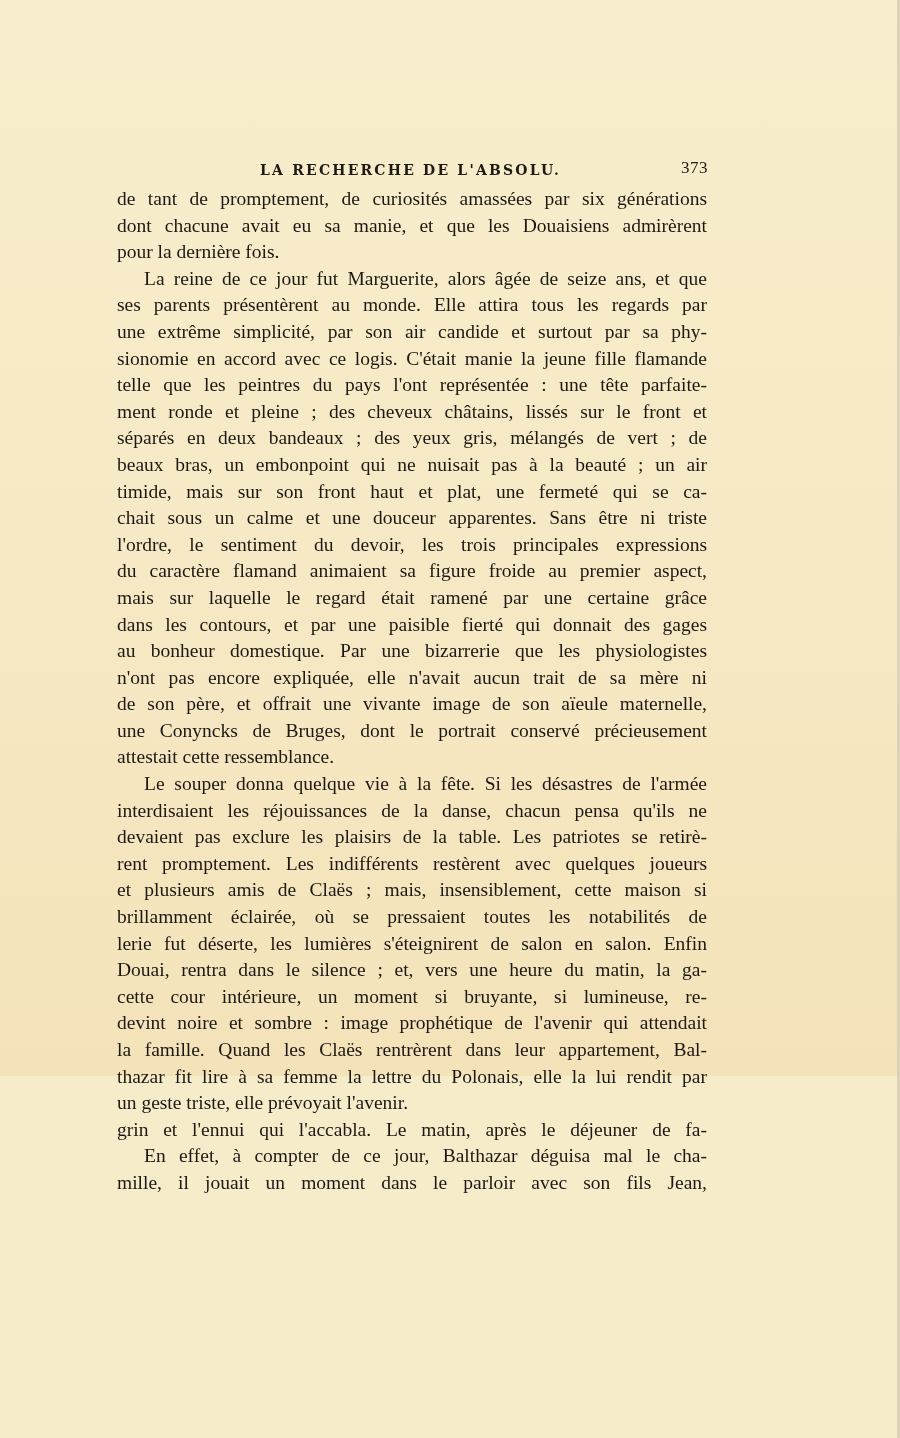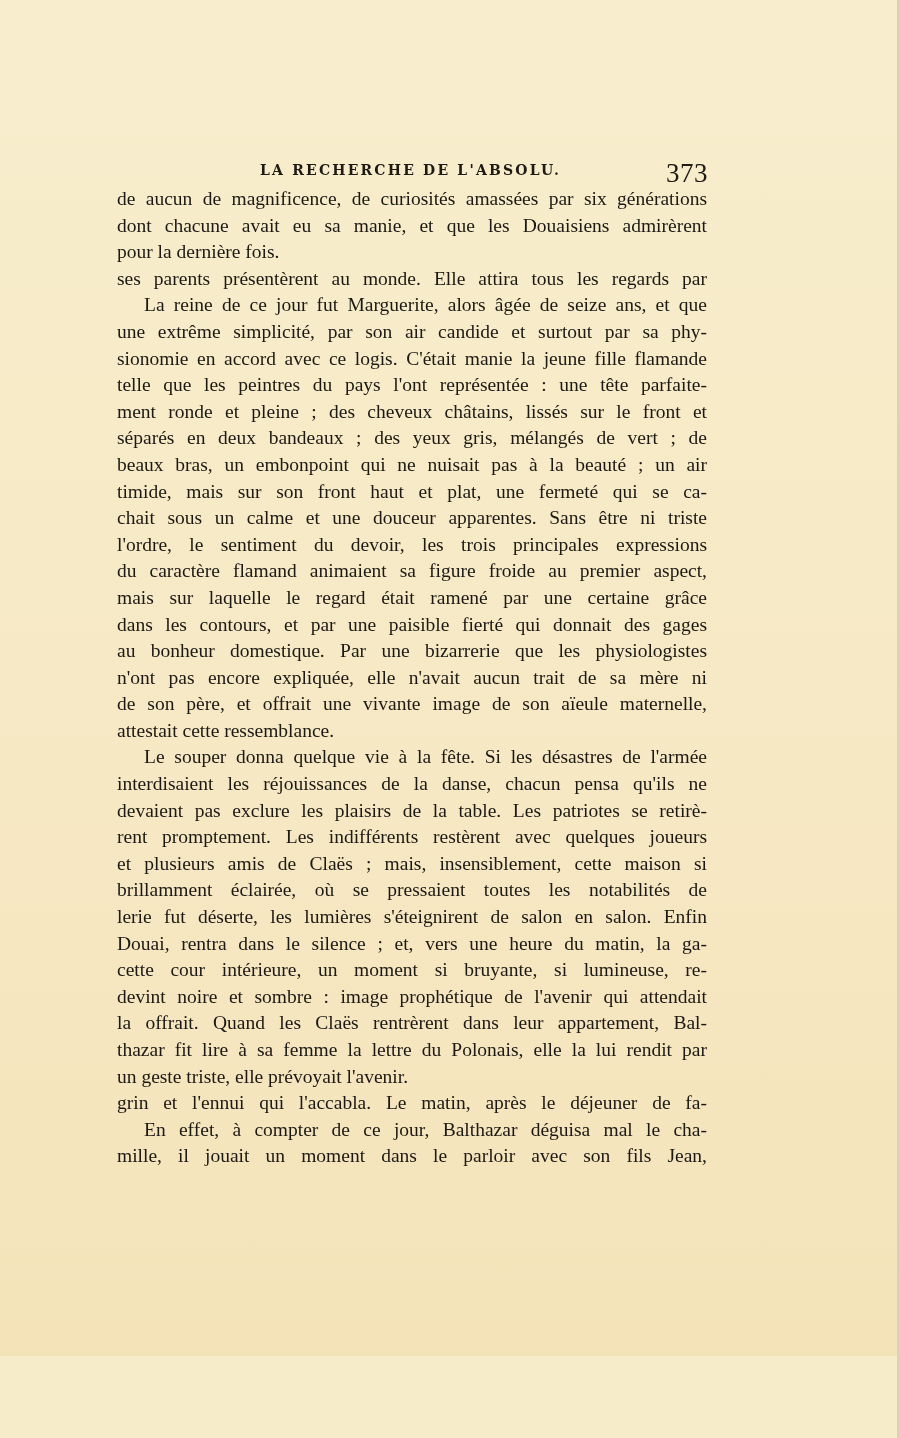--- a/index.html
+++ b/index.html
@@ -10,21 +10,21 @@
       width: 900px;
       height: 1438px;
       background: #f7ecca;
       position: relative;
       overflow: hidden;
     }
     .page {
       position: absolute;
       left: 0; top: 0;
       width: 900px;
-      height: 1356px;
+      height: 1076px;
       background: linear-gradient(180deg, #f8eecd 0%, #f6e8c3 60%, #f4e3b9 100%);
     }
     .page-edge {
       position: absolute;
       right: 0; top: 0;
       width: 3px;
       height: 1438px;
       background: #ddd2b4;
     }
     .running-head {
@@ -42,21 +42,21 @@
       top: 4px;
       font-size: 14px;
       font-weight: bold;
       letter-spacing: 2.2px;
     }
     .page-number {
       position: absolute;
       right: 0;
       top: 0;
       font-family: "Liberation Serif", serif;
-      font-size: 27px;
+      font-size: 17px;
       letter-spacing: 0.5px;
     }
     .text-block {
       position: absolute;
       left: 117px;
       top: 186px;
       width: 590px;
       font-family: "Liberation Serif", serif;
       font-size: 19.5px;
       color: #1c1914;
@@ -84,56 +84,57 @@
 <div class="page">
   <div class="page-edge"></div>
 
   <div class="running-head">
     <span class="running-title">LA RECHERCHE DE L'ABSOLU.</span>
     <span class="page-number">373</span>
   </div>
 
   <div class="text-block" id="text-block">
       <div class="para">
-        <div class="line">de aucun de magnificence, de curiosités amassées par six générations</div>
+        <div class="line">de tant de promptement, de curiosités amassées par six générations</div>
         <div class="line">dont chacune avait eu sa manie, et que les Douaisiens admirèrent</div>
         <div class="line last">pour la dernière fois.</div>
       </div>
       <div class="para">
+        <div class="line indent">La reine de ce jour fut Marguerite, alors âgée de seize ans, et que</div>
         <div class="line">ses parents présentèrent au monde. Elle attira tous les regards par</div>
-        <div class="line indent">La reine de ce jour fut Marguerite, alors âgée de seize ans, et que</div>
         <div class="line">une extrême simplicité, par son air candide et surtout par sa phy-</div>
         <div class="line">sionomie en accord avec ce logis. C'était manie la jeune fille flamande</div>
         <div class="line">telle que les peintres du pays l'ont représentée : une tête parfaite-</div>
         <div class="line">ment ronde et pleine ; des cheveux châtains, lissés sur le front et</div>
         <div class="line">séparés en deux bandeaux ; des yeux gris, mélangés de vert ; de</div>
         <div class="line">beaux bras, un embonpoint qui ne nuisait pas à la beauté ; un air</div>
         <div class="line">timide, mais sur son front haut et plat, une fermeté qui se ca-</div>
         <div class="line">chait sous un calme et une douceur apparentes. Sans être ni triste</div>
         <div class="line">l'ordre, le sentiment du devoir, les trois principales expressions</div>
         <div class="line">du caractère flamand animaient sa figure froide au premier aspect,</div>
         <div class="line">mais sur laquelle le regard était ramené par une certaine grâce</div>
         <div class="line">dans les contours, et par une paisible fierté qui donnait des gages</div>
         <div class="line">au bonheur domestique. Par une bizarrerie que les physiologistes</div>
         <div class="line">n'ont pas encore expliquée, elle n'avait aucun trait de sa mère ni</div>
         <div class="line">de son père, et offrait une vivante image de son aïeule maternelle,</div>
+        <div class="line">une Conyncks de Bruges, dont le portrait conservé précieusement</div>
         <div class="line last">attestait cette ressemblance.</div>
       </div>
       <div class="para">
         <div class="line indent">Le souper donna quelque vie à la fête. Si les désastres de l'armée</div>
         <div class="line">interdisaient les réjouissances de la danse, chacun pensa qu'ils ne</div>
         <div class="line">devaient pas exclure les plaisirs de la table. Les patriotes se retirè-</div>
         <div class="line">rent promptement. Les indifférents restèrent avec quelques joueurs</div>
         <div class="line">et plusieurs amis de Claës ; mais, insensiblement, cette maison si</div>
         <div class="line">brillamment éclairée, où se pressaient toutes les notabilités de</div>
         <div class="line">lerie fut déserte, les lumières s'éteignirent de salon en salon. Enfin</div>
         <div class="line">Douai, rentra dans le silence ; et, vers une heure du matin, la ga-</div>
         <div class="line">cette cour intérieure, un moment si bruyante, si lumineuse, re-</div>
         <div class="line">devint noire et sombre : image prophétique de l'avenir qui attendait</div>
-        <div class="line">la offrait. Quand les Claës rentrèrent dans leur appartement, Bal-</div>
+        <div class="line">la famille. Quand les Claës rentrèrent dans leur appartement, Bal-</div>
         <div class="line">thazar fit lire à sa femme la lettre du Polonais, elle la lui rendit par</div>
         <div class="line last">un geste triste, elle prévoyait l'avenir.</div>
       </div>
       <div class="para">
         <div class="line">grin et l'ennui qui l'accabla. Le matin, après le déjeuner de fa-</div>
         <div class="line indent">En effet, à compter de ce jour, Balthazar déguisa mal le cha-</div>
         <div class="line">mille, il jouait un moment dans le parloir avec son fils Jean,</div>
       </div>
     </div>
 </div>

